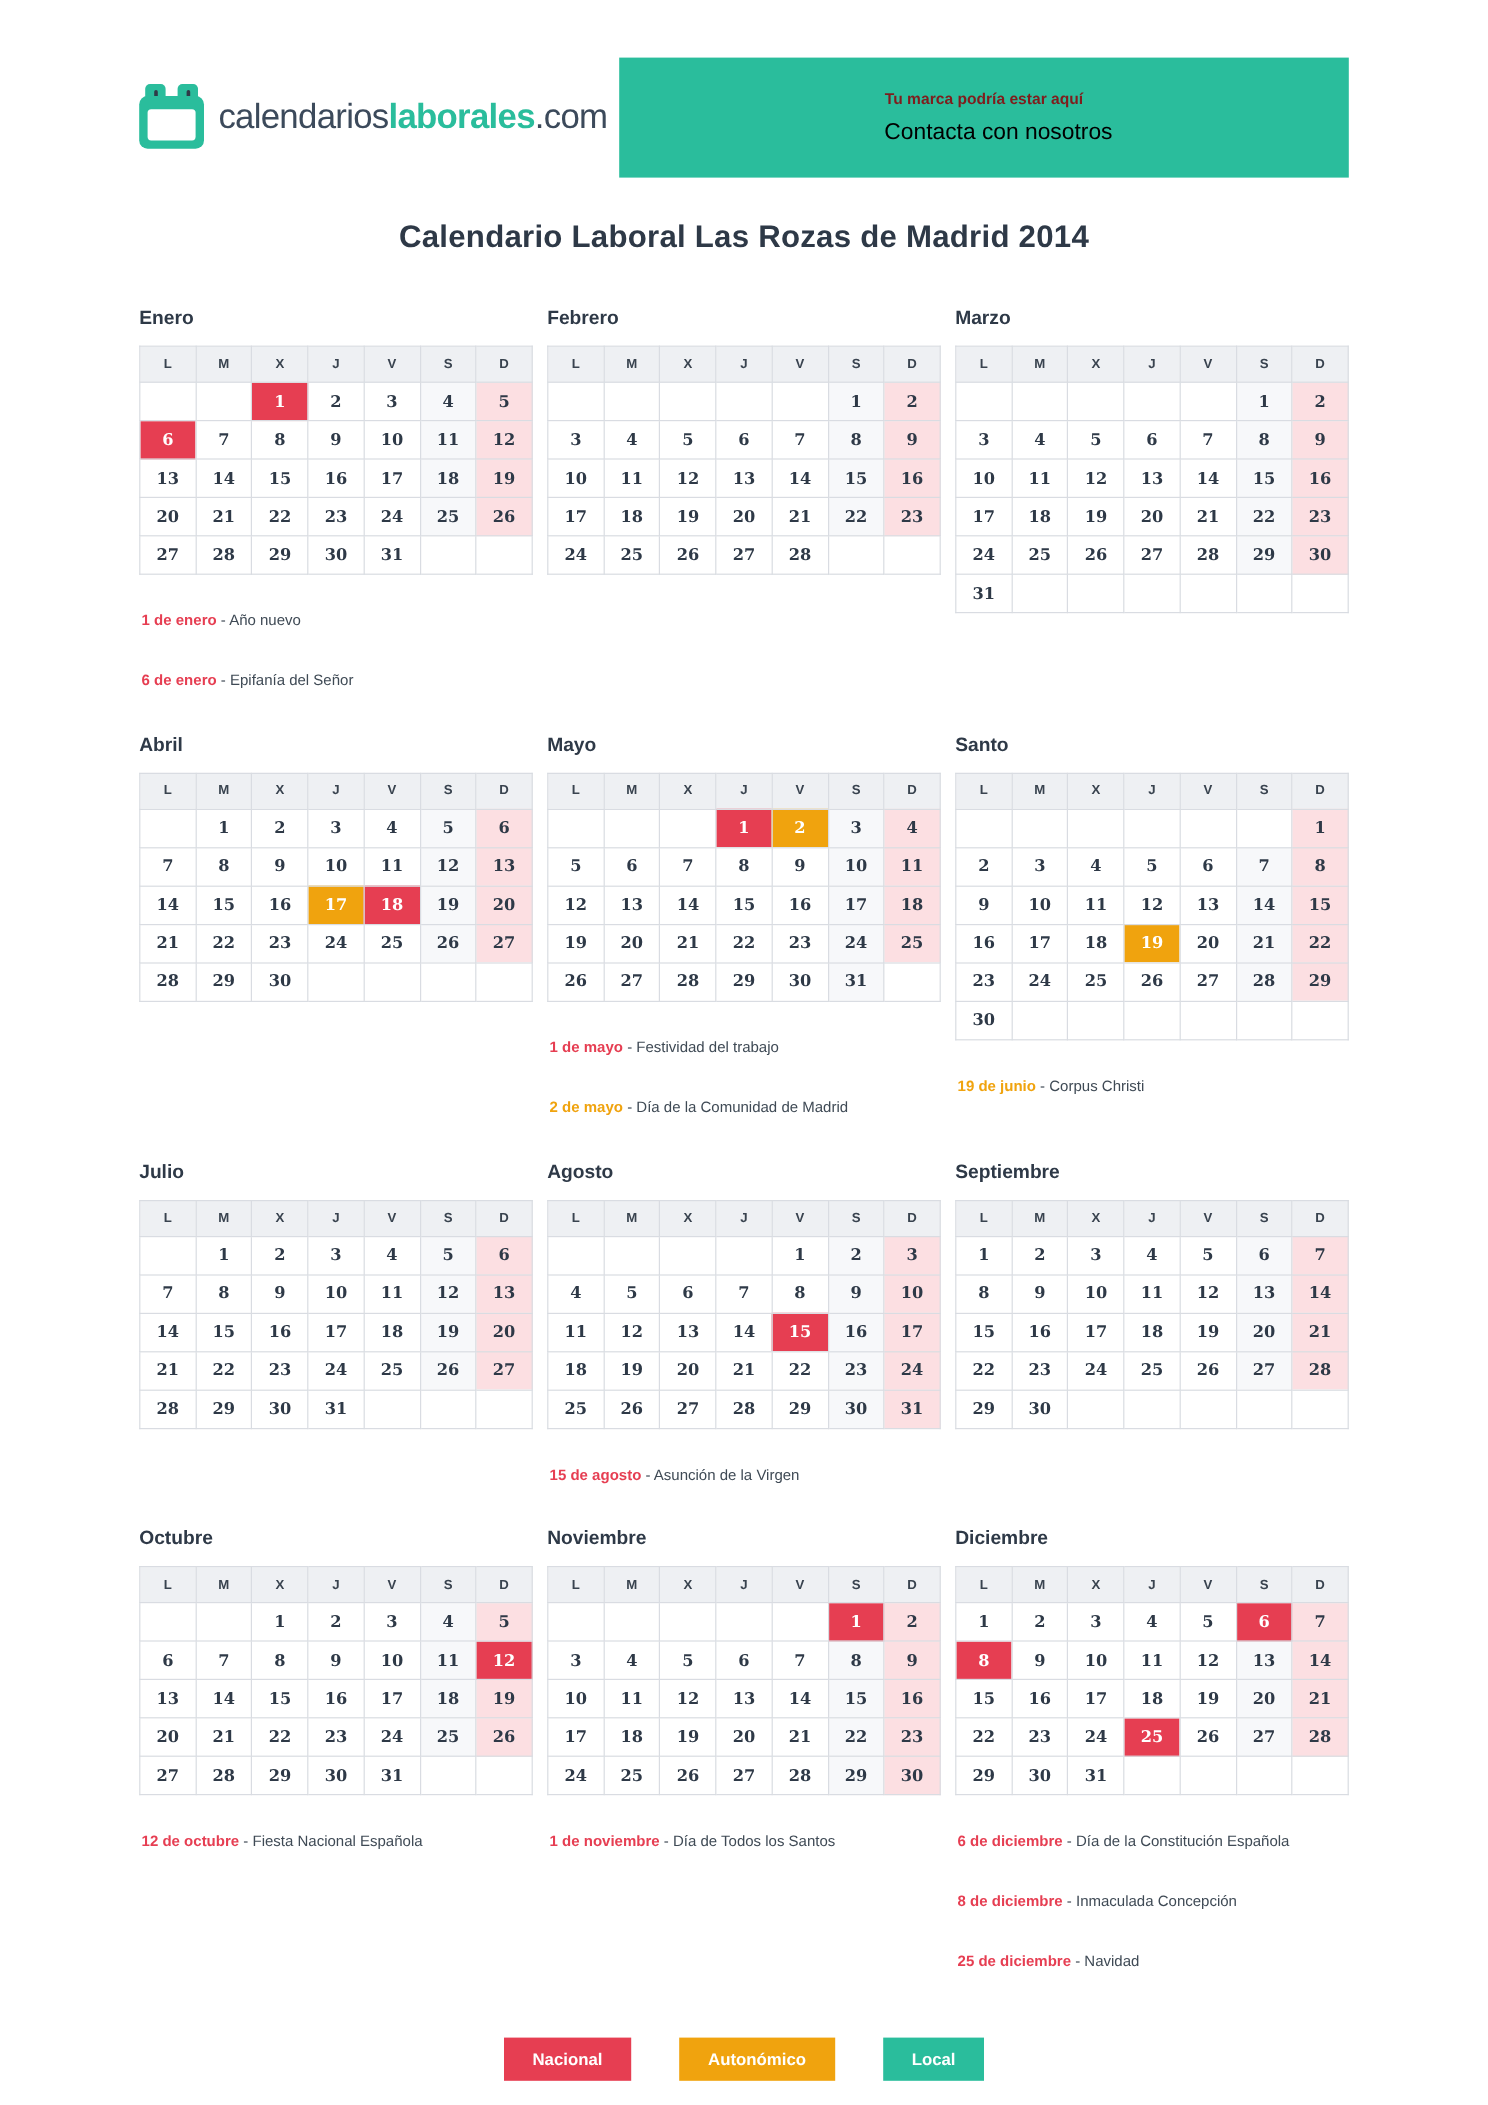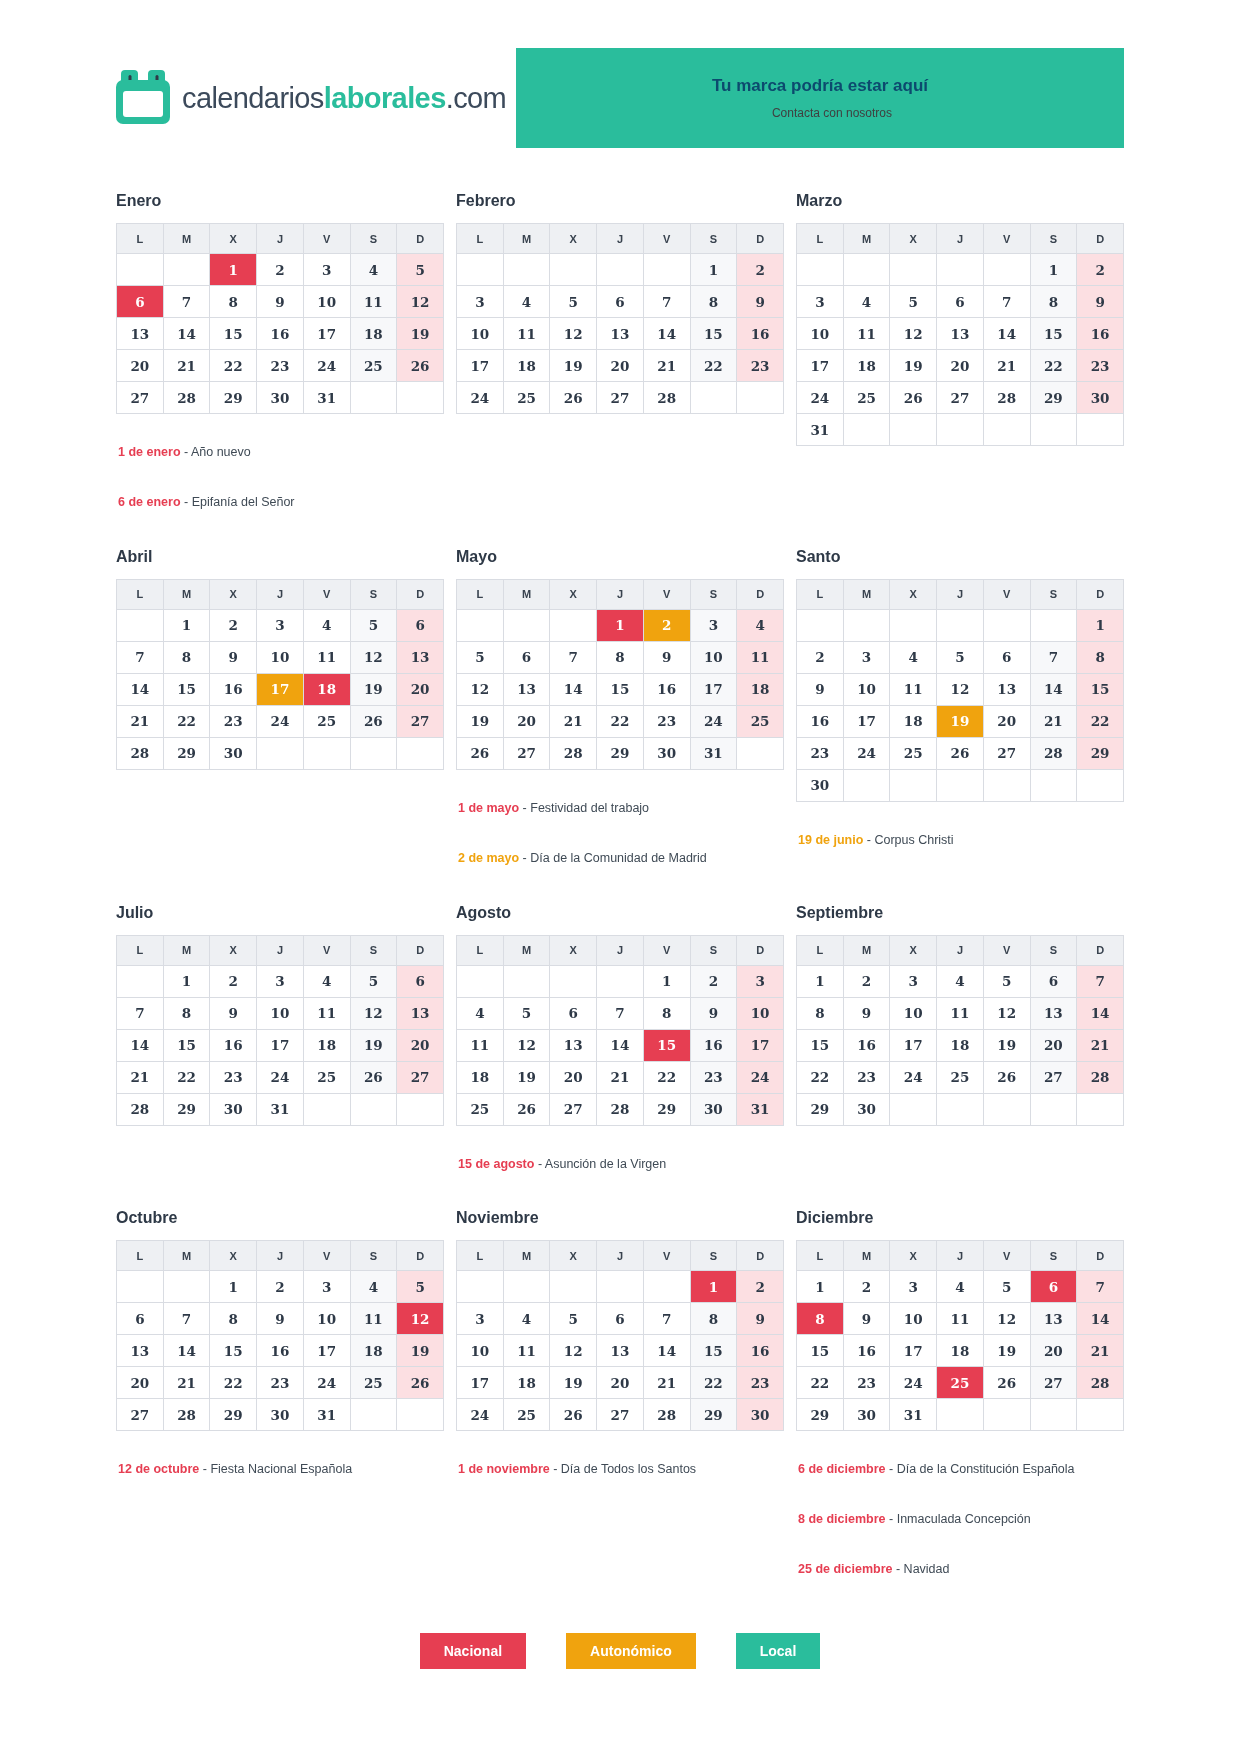--- a/index.html
+++ b/index.html
@@ -26,22 +26,22 @@
   .logo-icon{position:relative;width:56px;height:56px;flex:0 0 auto;}
   .logo-icon .cal-body{position:absolute;left:0;right:2px;top:10px;bottom:2px;background:var(--local);border-radius:7px;}
   .logo-icon .ear{position:absolute;top:0;width:17px;height:20px;background:var(--local);border-radius:4px;}
   .logo-icon .ear.l{left:5px;}
   .logo-icon .ear.r{right:7px;}
   .logo-icon .ear::after{content:"";position:absolute;left:50%;transform:translateX(-50%);top:5px;width:3px;height:10px;background:#2f3a47;border-radius:2px;}
   .logo-icon .cal-page{position:absolute;left:7px;right:9px;bottom:9px;height:26px;background:#fff;border-radius:3px;}
   .logo-text{font-size:29px;color:#3c4a5b;letter-spacing:-0.6px;white-space:nowrap;}
   .logo-text b{color:var(--local);}
   .banner{width:608px;height:100px;background:var(--local);display:flex;flex-direction:column;align-items:center;justify-content:center;gap:10px;cursor:pointer;}
-  .banner-line1{color:#0c4a6e;font-weight:bold;font-size:17px;}
-  .banner-line2{color:#404040;font-size:12px;margin-left:24px;}
+  .banner-line1{color:#7f1d1d;font-weight:bold;font-size:13px;}
+  .banner-line2{color:#000000;font-size:19px;margin-left:24px;}
 
   
   h1.page-title{font-size:26px;font-weight:bold;text-align:center;margin:34px 0 0;color:#2e3947;letter-spacing:0.2px;}
 
   
   #months-grid{margin-top:44px;display:grid;grid-template-columns:repeat(3,1fr);column-gap:12px;row-gap:34px;align-items:start;}
   .month-title{font-size:16px;font-weight:bold;text-align:left;margin:0 0 13px;color:#2e3947;}
   table.cal{width:100%;border-collapse:collapse;table-layout:fixed;}
   .cal th{background:var(--headbg);height:30px;font-size:11px;font-weight:bold;color:#39434f;border:1px solid var(--border);}
   .cal td{
@@ -83,20 +83,21 @@
         <span class="cal-page"></span>
       </span>
       <span class="logo-text"><span>calendarios</span><b>laborales</b><span>.com</span></span>
     </a>
     <div class="banner">
       <div class="banner-line1">Tu marca podría estar aquí</div>
       <div class="banner-line2">Contacta con nosotros</div>
     </div>
   </header>
 
+  <h1 class="page-title">Calendario Laboral Las Rozas de Madrid 2014</h1>
 
   <div id="months-grid">
       <section class="month">
         <h2 class="month-title">Enero</h2>
         <table class="cal">
           <thead>
             <tr>
               <th>L</th>
               <th>M</th>
               <th>X</th>

